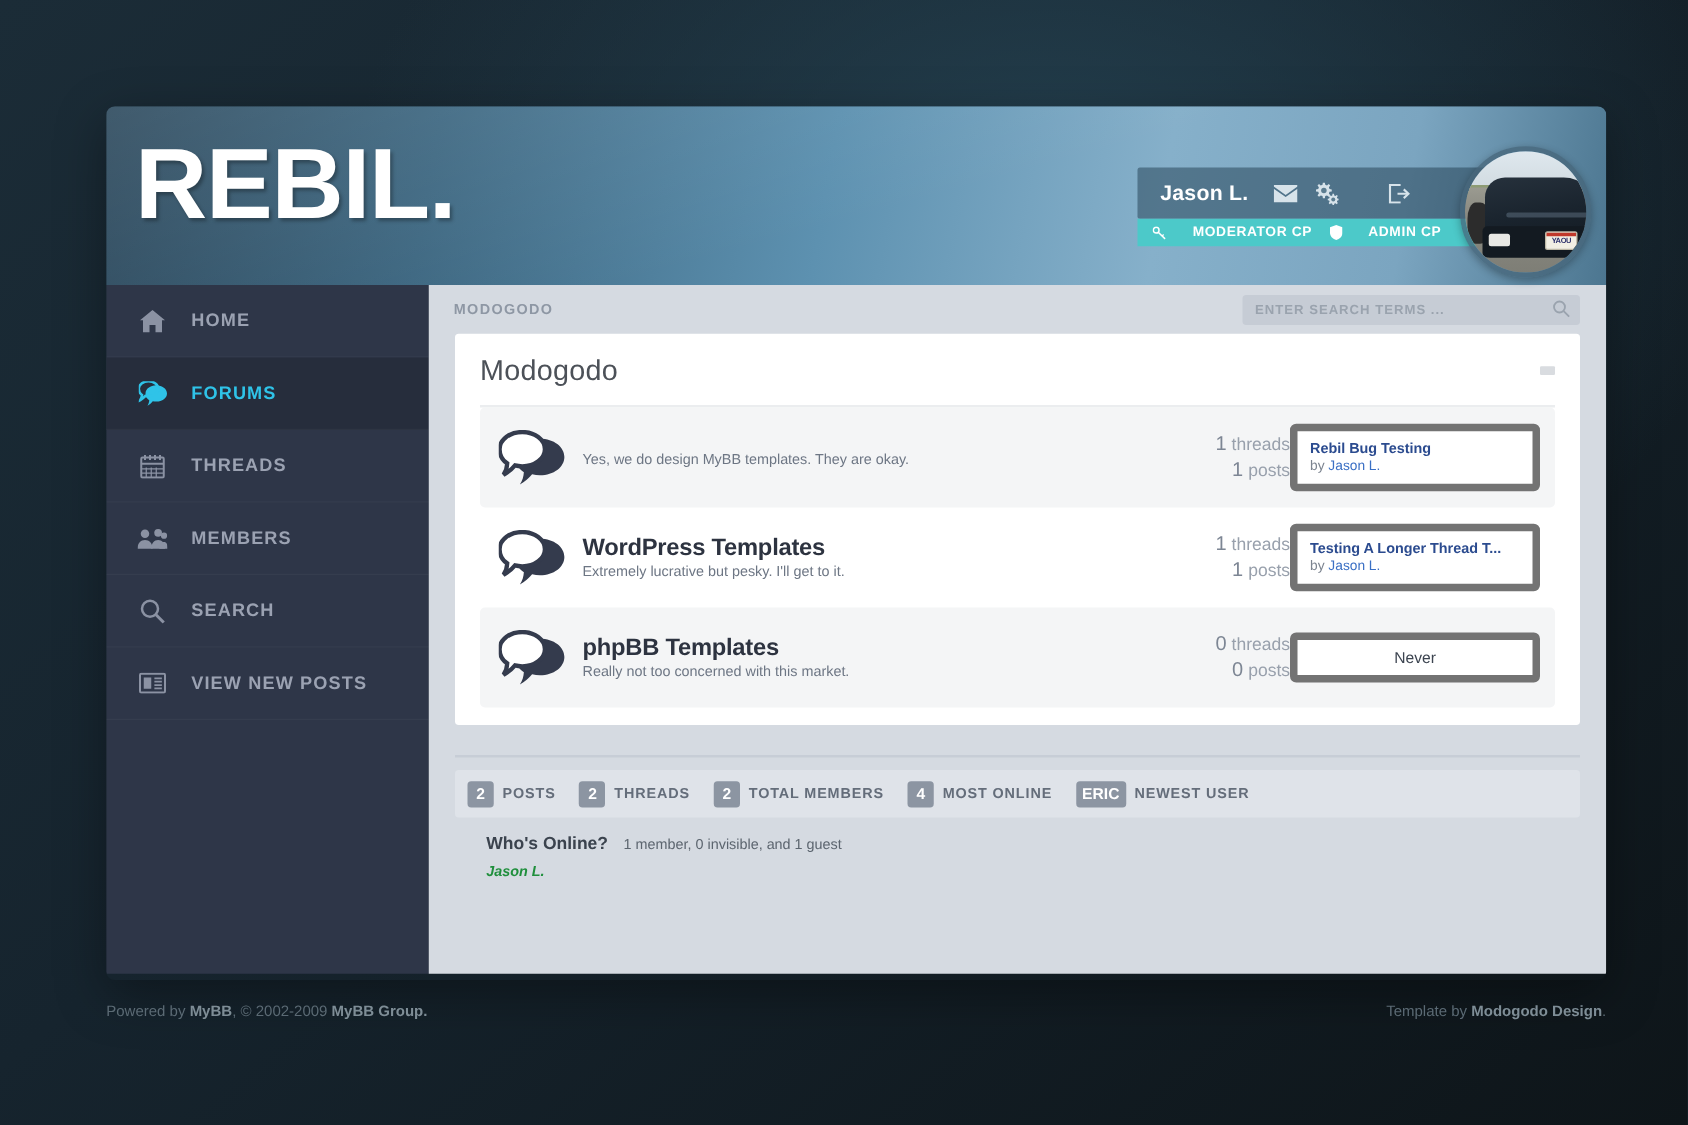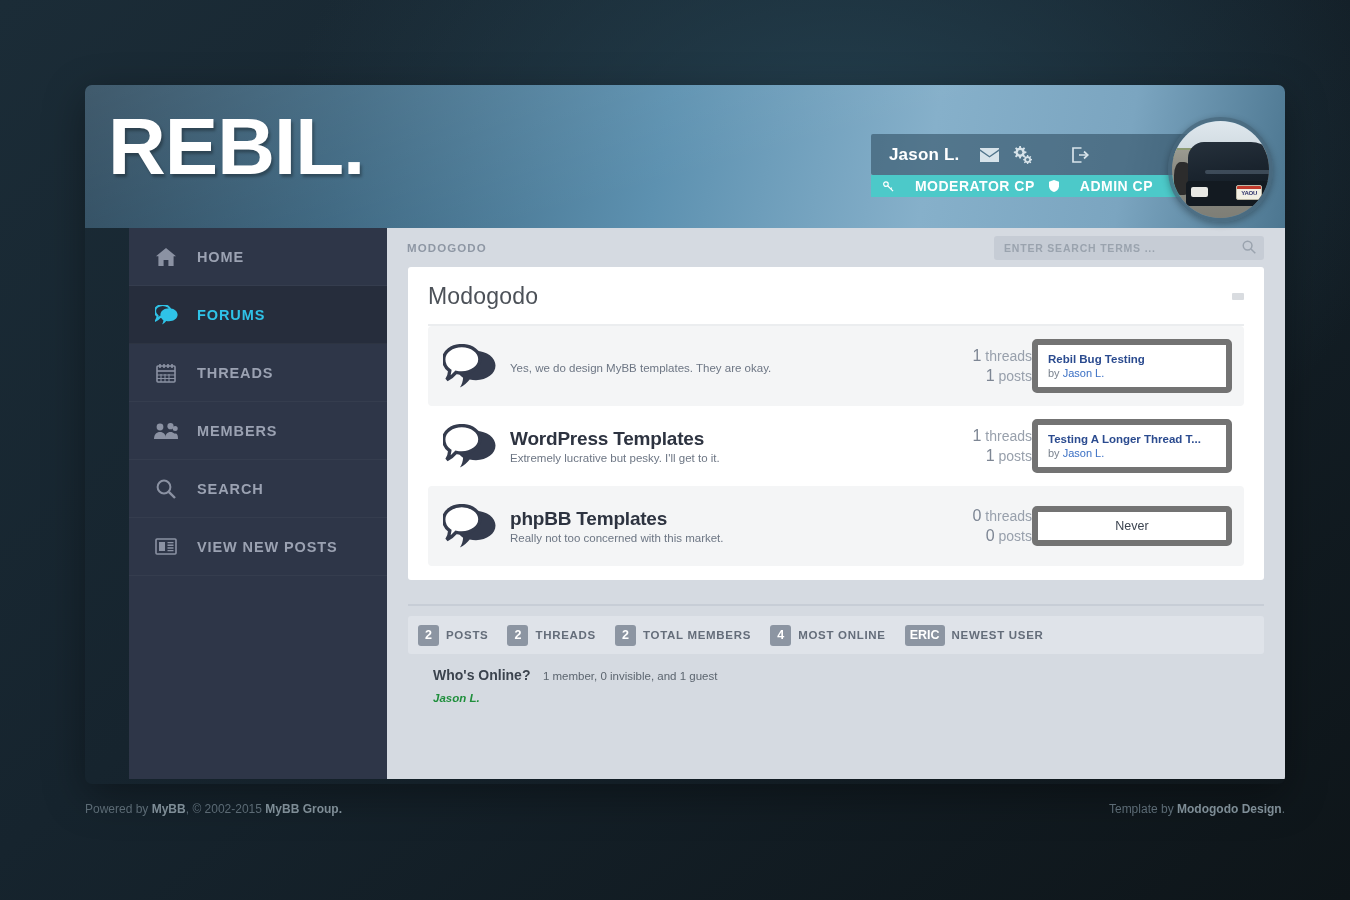--- a/index.html
+++ b/index.html
@@ -102,21 +102,21 @@
     display: flex;
     align-items: center;
     padding: 0 50px 0 12px;
     gap: 14px;
   }
   .cplink {
     display: flex;
     align-items: center;
     gap: 21px;
     color: #ffffff;
-    font-size: 14px;
+    font-size: 11px;
     font-weight: bold;
     letter-spacing: .5px;
     white-space: nowrap;
   }
   .cplink svg { display: block; }
 
   
   .avatar {
     position: absolute;
     right: 12px;
@@ -183,21 +183,20 @@
     position: absolute; left: 2%; top: 42%;
     width: 17%; height: 34%;
     background: #2c2c2c;
     border-radius: 40% 6px 6px 40%;
   }
 
   
   .body {
     display: flex;
     height: 551px;
-    margin-left: 44px;
   }
 
   
   .sidebar {
     width: 258px;
     flex: 0 0 258px;
     background: #2e3648;
   }
   .navitem {
     height: 58px;
@@ -721,18 +720,18 @@
           <div class="onlineuser">Jason L.</div>
         </div>
       </div>
 
     </div>
   </div>
 </div>
 
 <div class="footer">
   <div>
-    <span>Powered by </span><b>MyBB</b><span>, © 2002-2015 </span><b>MyBB Group.</b>
+    <span>Powered by </span><b>MyBB</b><span>, © 2002-2009 </span><b>MyBB Group.</b>
   </div>
   <div>
     <span>Template by </span><b>Modogodo Design</b><span>.</span>
   </div>
 </div>
 
 </body></html>

